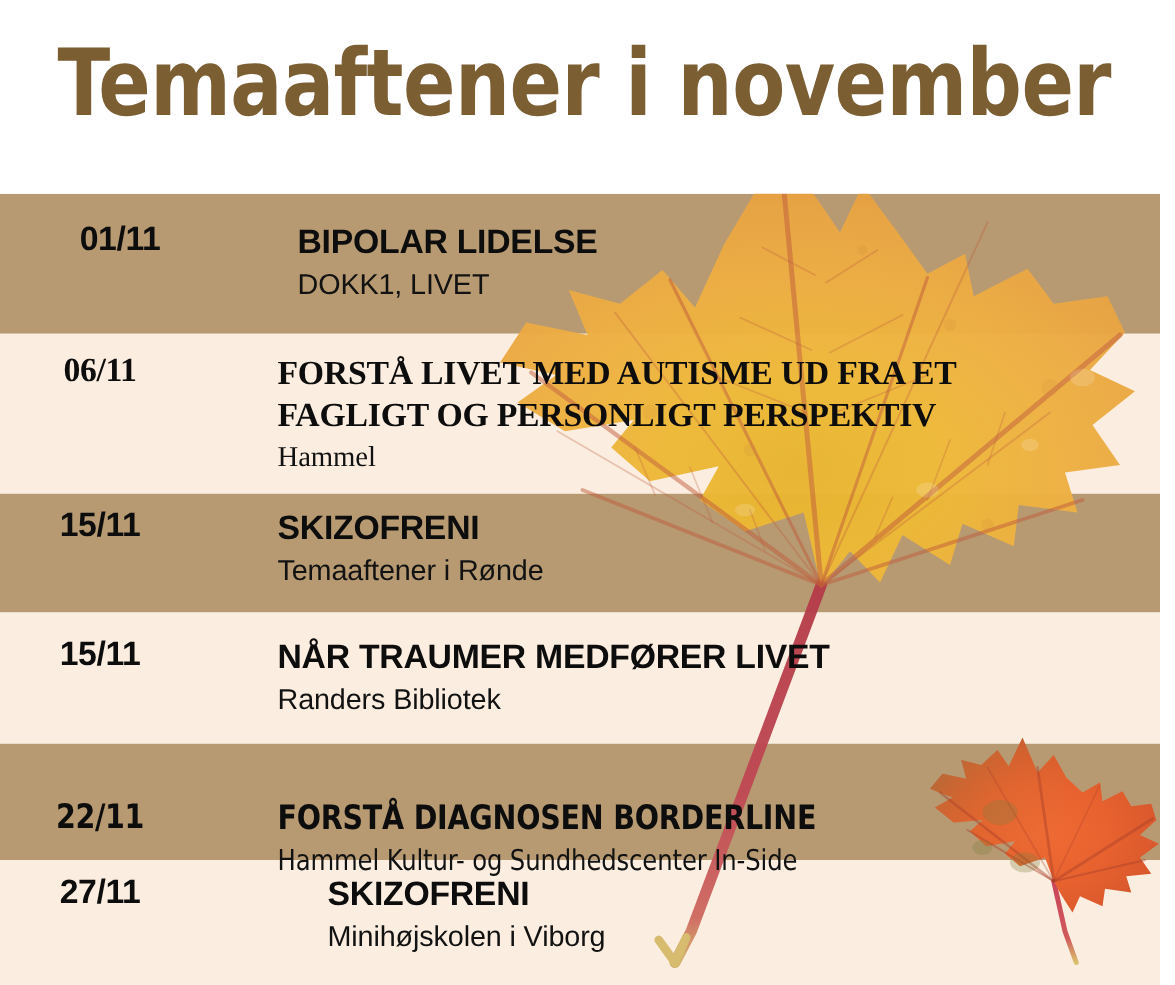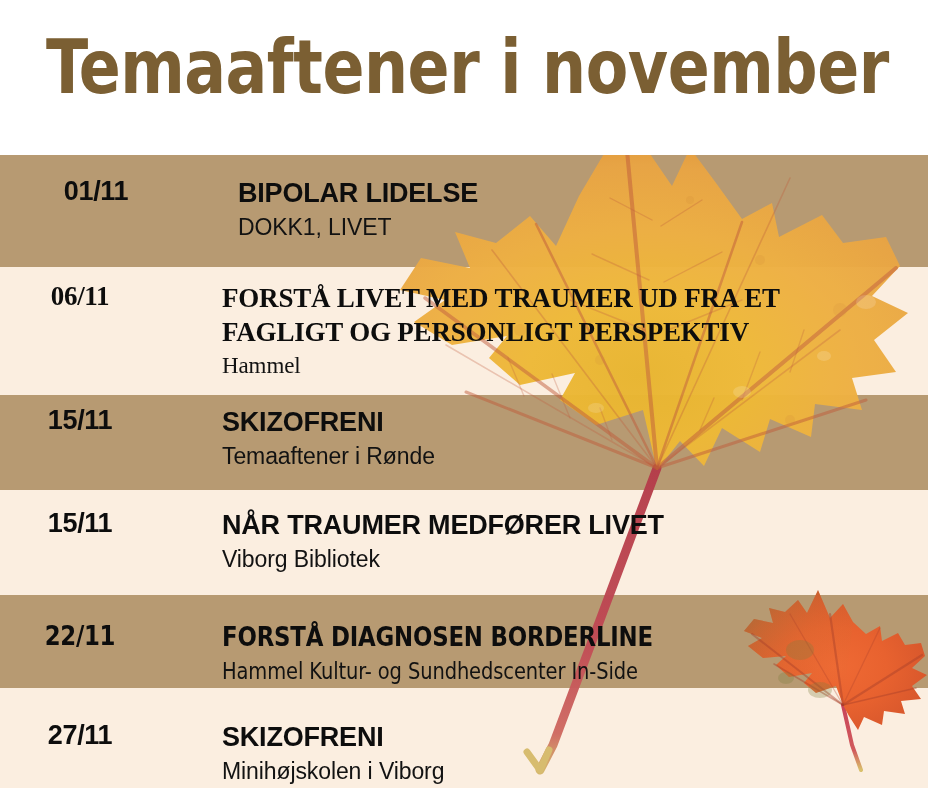--- a/index.html
+++ b/index.html
@@ -245,51 +245,51 @@
     <div class="row-date">01/11</div>
     <div class="row-body">
       <div class="row-title">BIPOLAR LIDELSE</div>
       <div class="row-venue">DOKK1, LIVET</div>
     </div>
   </div>
 
   <div class="row" style="top:281px;font-family:Liberation Serif, serif;">
     <div class="row-date">06/11</div>
     <div class="row-body">
-      <div class="row-title indent2">FORSTÅ LIVET MED TRAUMER UD FRA ET
+      <div class="row-title indent2">FORSTÅ LIVET MED AUTISME UD FRA ET
 FAGLIGT OG PERSONLIGT PERSPEKTIV</div>
       <div class="row-venue">Hammel</div>
     </div>
   </div>
 
   <div class="row" style="top:405px;">
     <div class="row-date">15/11</div>
     <div class="row-body">
       <div class="row-title">SKIZOFRENI</div>
       <div class="row-venue">Temaaftener i Rønde</div>
     </div>
   </div>
 
   <div class="row" style="top:508px;">
     <div class="row-date">15/11</div>
     <div class="row-body">
       <div class="row-title">NÅR TRAUMER MEDFØRER LIVET</div>
-      <div class="row-venue">Viborg Bibliotek</div>
-    </div>
-  </div>
-
-  <div class="row narrow" style="top:620px;">
+      <div class="row-venue">Randers Bibliotek</div>
+    </div>
+  </div>
+
+  <div class="row narrow" style="top:638px;">
     <div class="row-date">22/11</div>
     <div class="row-body">
       <div class="row-title">FORSTÅ DIAGNOSEN BORDERLINE</div>
       <div class="row-venue">Hammel Kultur- og Sundhedscenter In-Side</div>
     </div>
   </div>
 
-  <div class="row" style="top:720px;">
+  <div class="row" style="top:698px;gap:40px;">
     <div class="row-date">27/11</div>
     <div class="row-body">
       <div class="row-title">SKIZOFRENI</div>
       <div class="row-venue">Minihøjskolen i Viborg</div>
     </div>
   </div>
 
 </div>
 
 </body></html>

